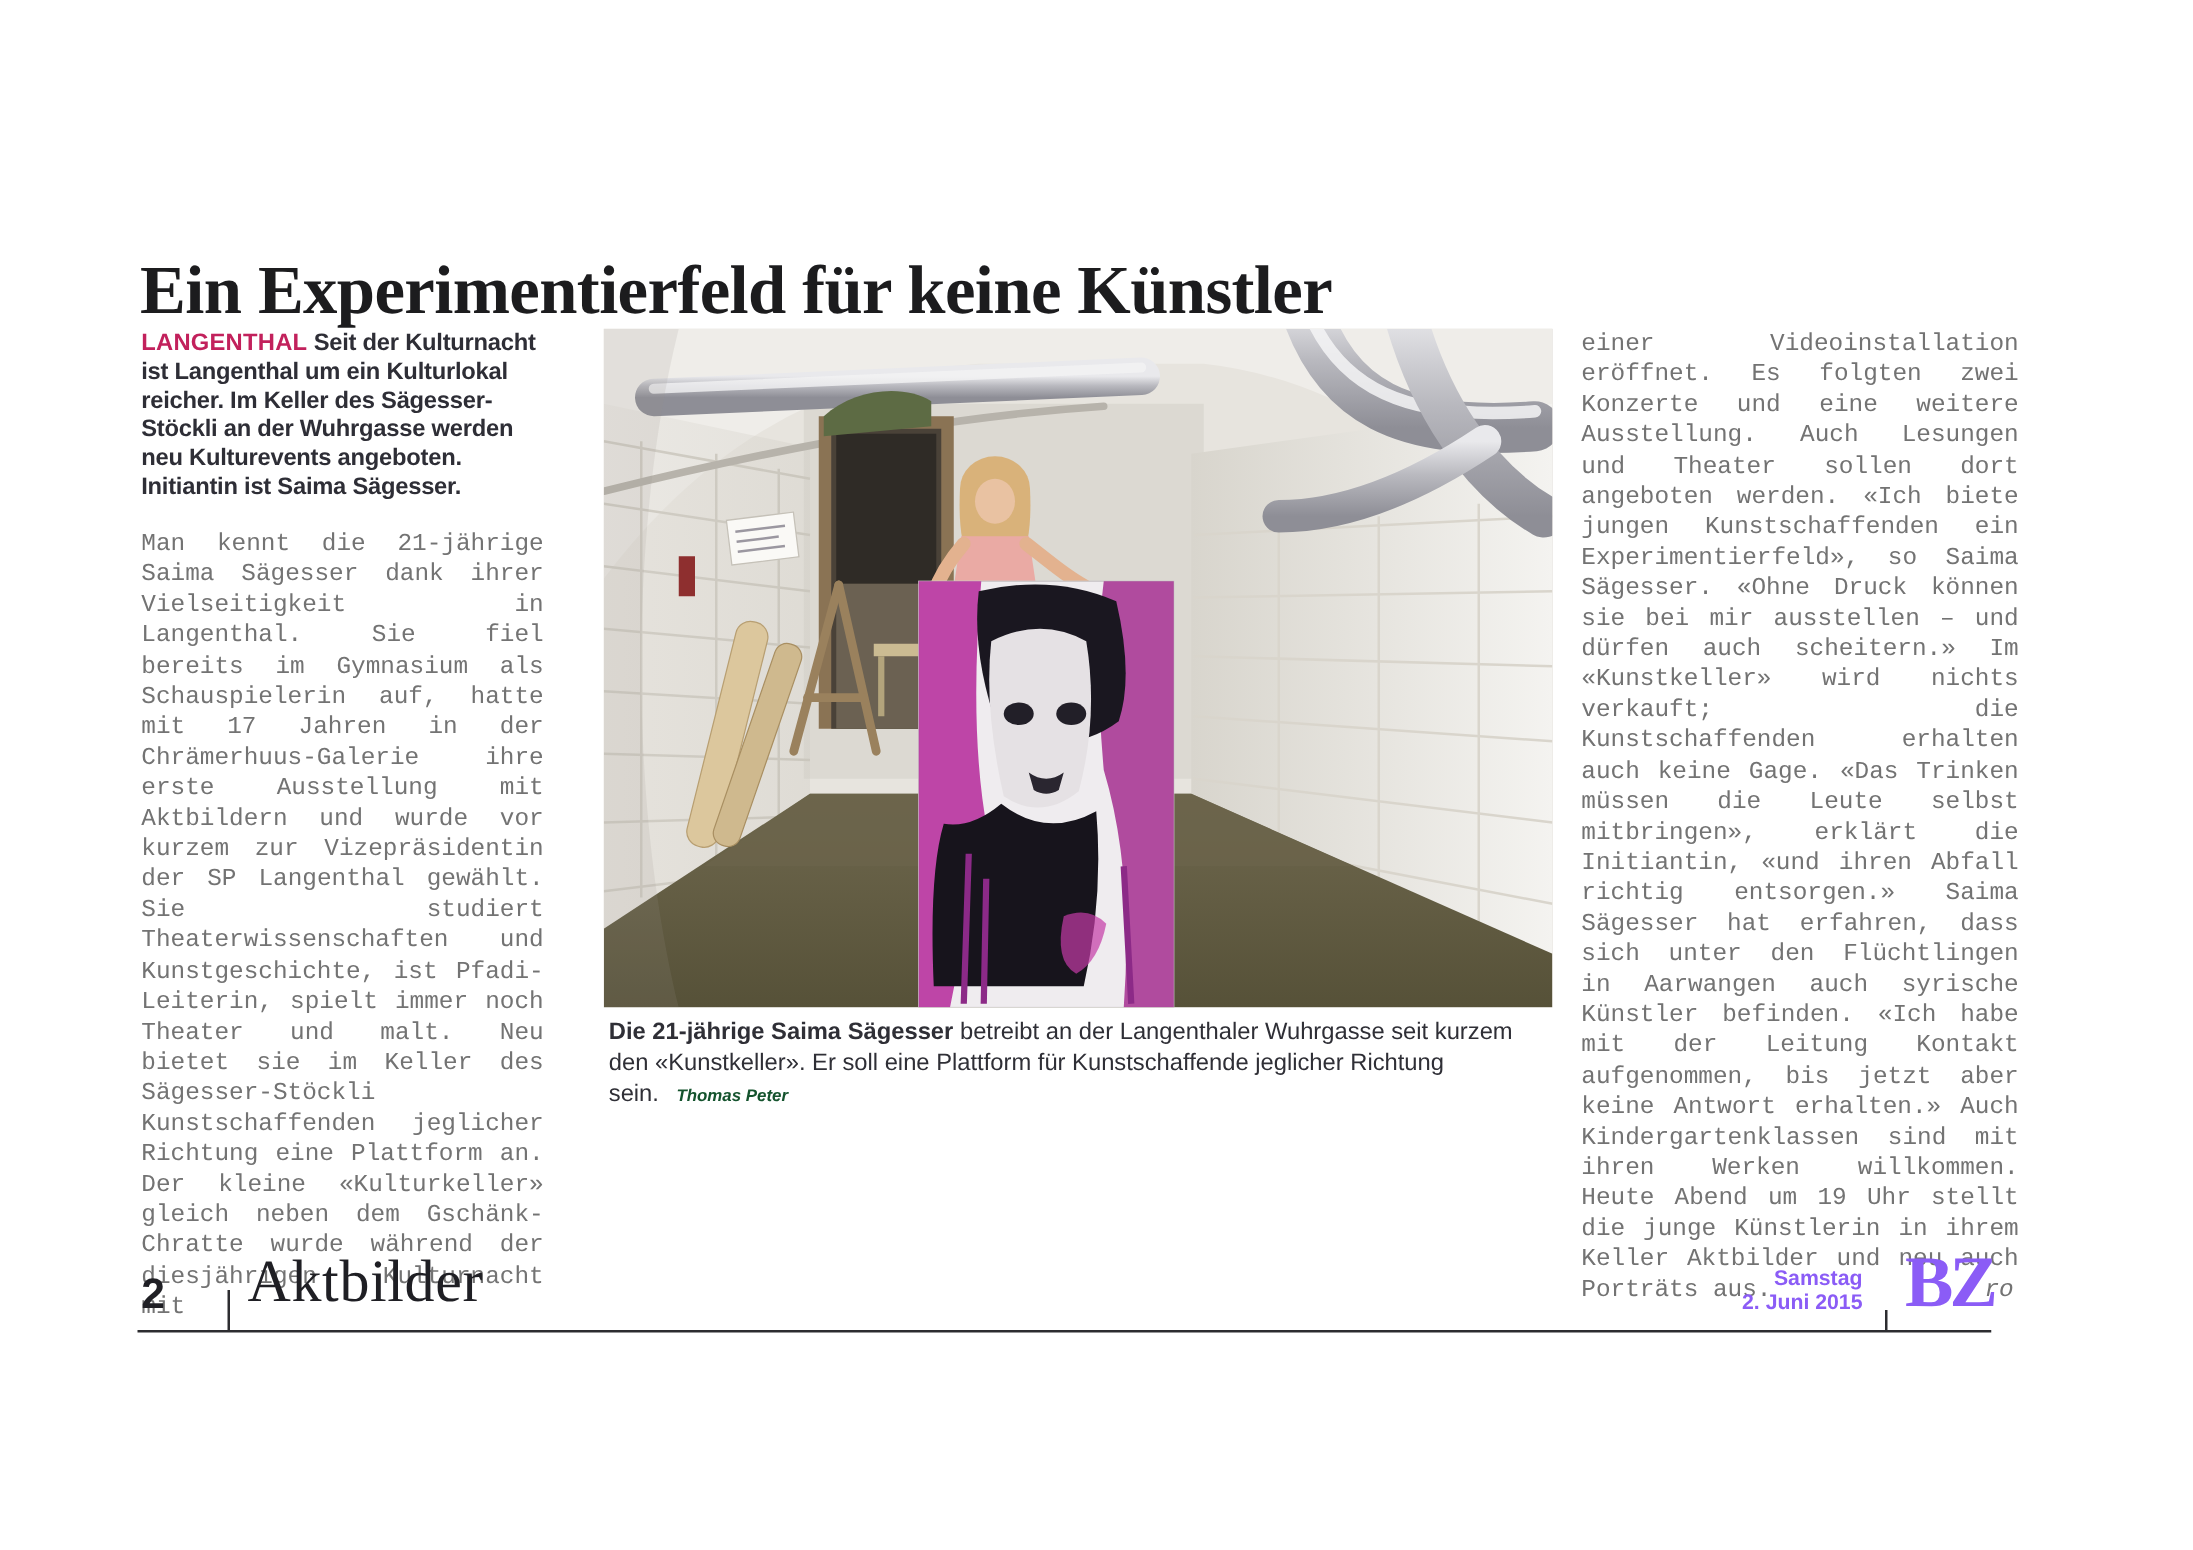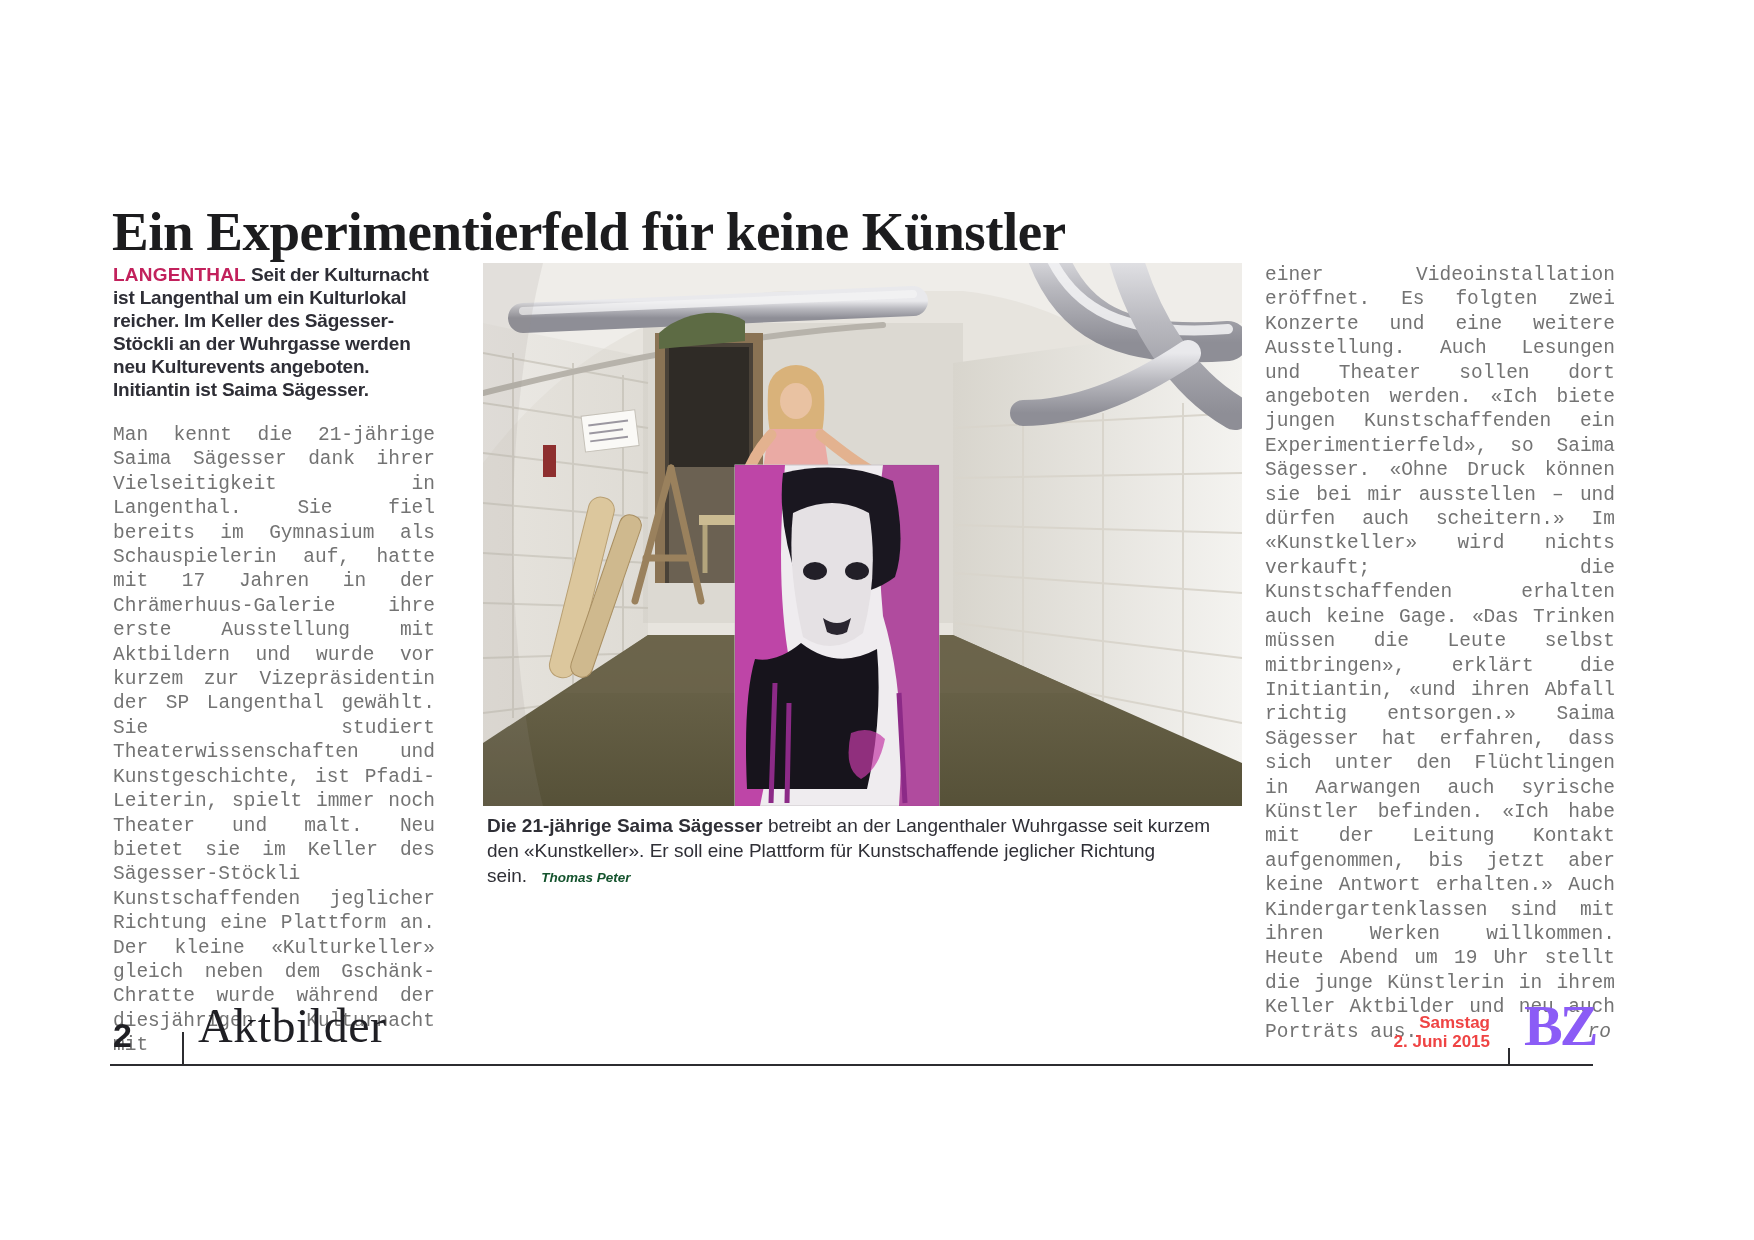--- a/index.html
+++ b/index.html
@@ -69,21 +69,21 @@
   }
   .section-title{
     position:absolute;left:198px;top:998px;
     font-family:"Liberation Serif", serif;
     font-size:48px;color:#1f1f24;letter-spacing:0.5px;
   }
   .date-block{
     position:absolute;left:1330px;top:1013px;width:160px;
     text-align:right;
     font-family:"Liberation Sans", sans-serif;
-    font-size:17px;font-weight:bold;color:#ef4444;line-height:19px;
+    font-size:17px;font-weight:bold;color:#8b5cf6;line-height:19px;
   }
   .logo-sep{
     position:absolute;left:1508px;top:1048px;width:2px;height:16px;background:#2c2c30;
   }
   .bz-logo{
     position:absolute;left:1524px;top:992px;
     font-family:"Liberation Serif", serif;
     font-size:58px;font-weight:bold;color:#8b5cf6;letter-spacing:-3px;
   }
 </style>

